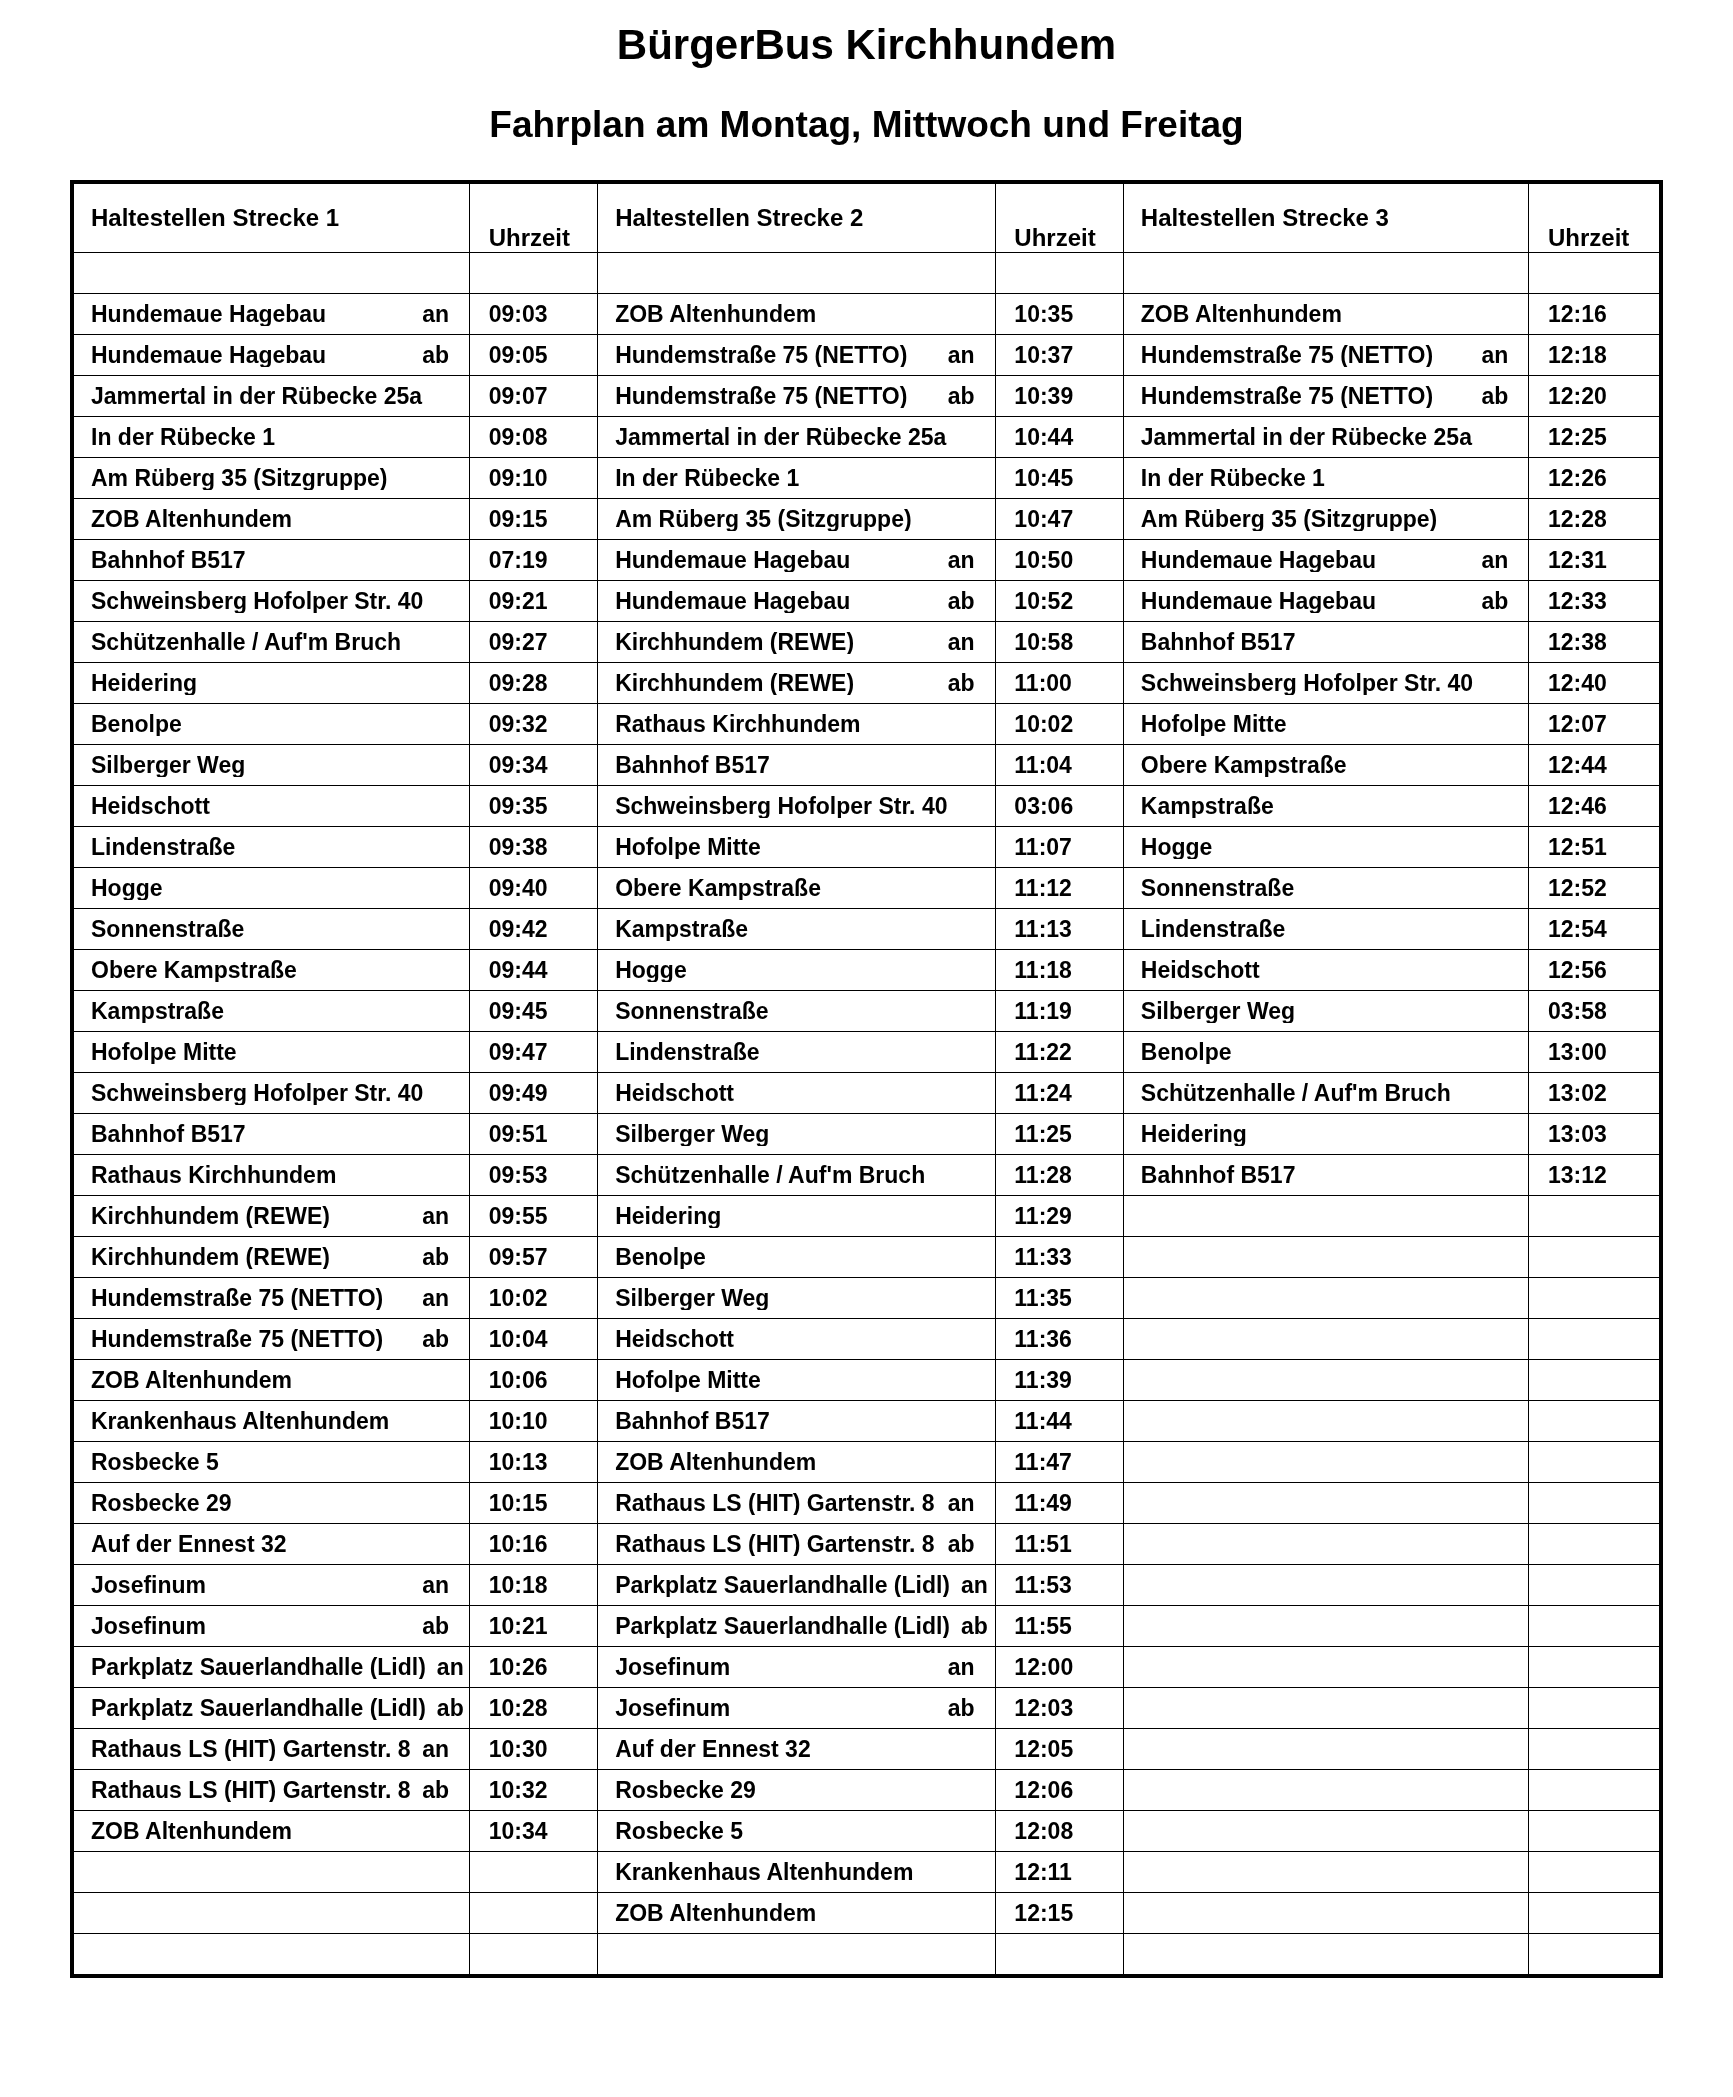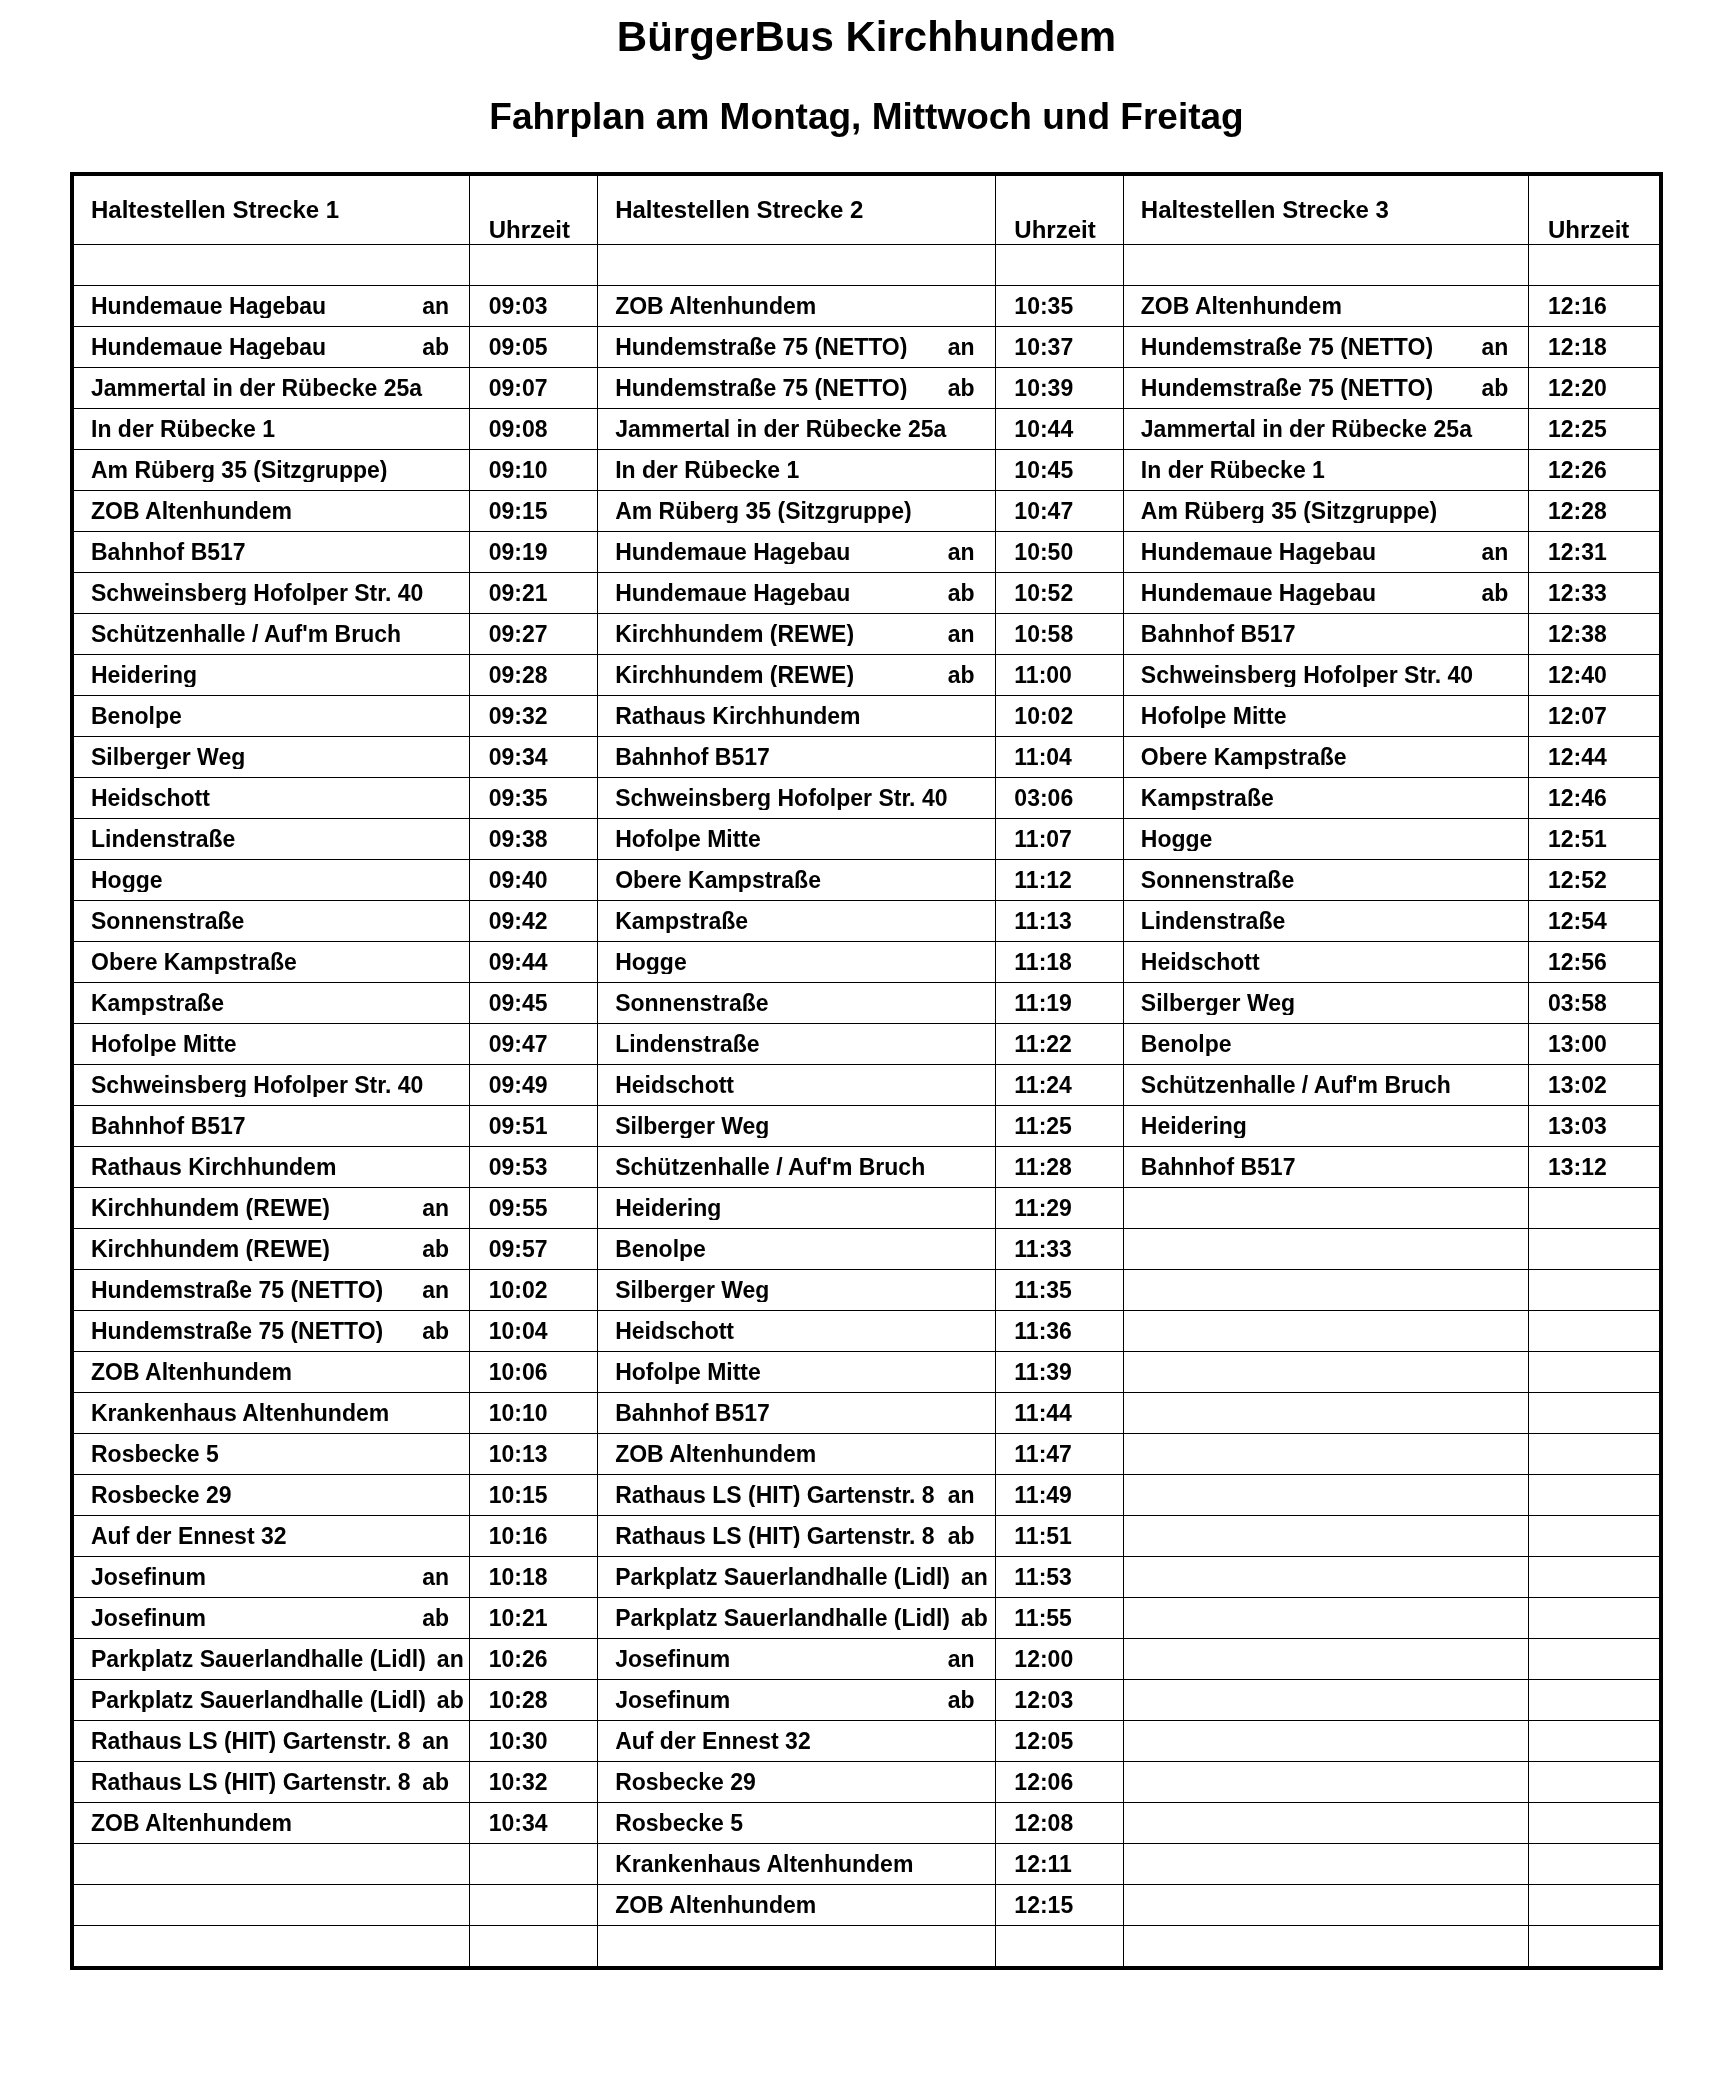--- a/index.html
+++ b/index.html
@@ -13,21 +13,21 @@
     height: 2097px;
     font-family: "Liberation Sans", sans-serif;
     color: #000000;
     -webkit-font-smoothing: antialiased;
   }
   .page {
     position: relative;
     width: 1733px;
     height: 2097px;
     box-sizing: border-box;
-    padding: 8px 11px;
+    padding: 16px 11px;
   }
   .title {
     text-align: center;
     font-size: 42px;
     font-weight: bold;
     letter-spacing: 0px;
     padding-top: 6.2px;
     line-height: 1.1;
   }
   .subtitle {
@@ -345,21 +345,21 @@
             </td>
           </tr>
           <tr>
             <td class="stopcell first">
               <div class="stop-inner">
                 <span class="stop-name">Bahnhof B517</span>
                 <span class="stop-mark"></span>
               </div>
             </td>
             <td class="timecell">
-              <span class="time-inner">09:19</span>
+              <span class="time-inner">07:19</span>
             </td>
             <td class="stopcell">
               <div class="stop-inner">
                 <span class="stop-name">Hundemaue Hagebau</span>
                 <span class="stop-mark">an</span>
               </div>
             </td>
             <td class="timecell">
               <span class="time-inner">10:50</span>
             </td>

